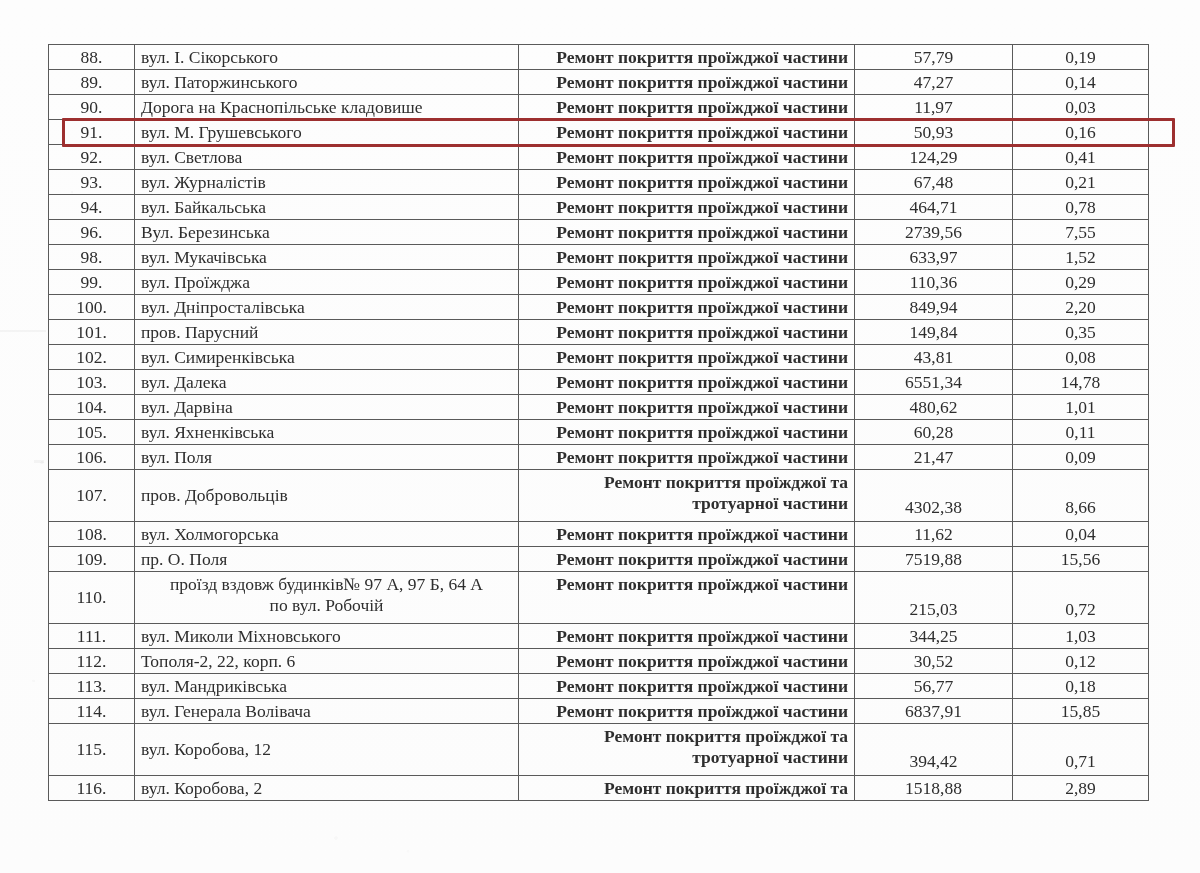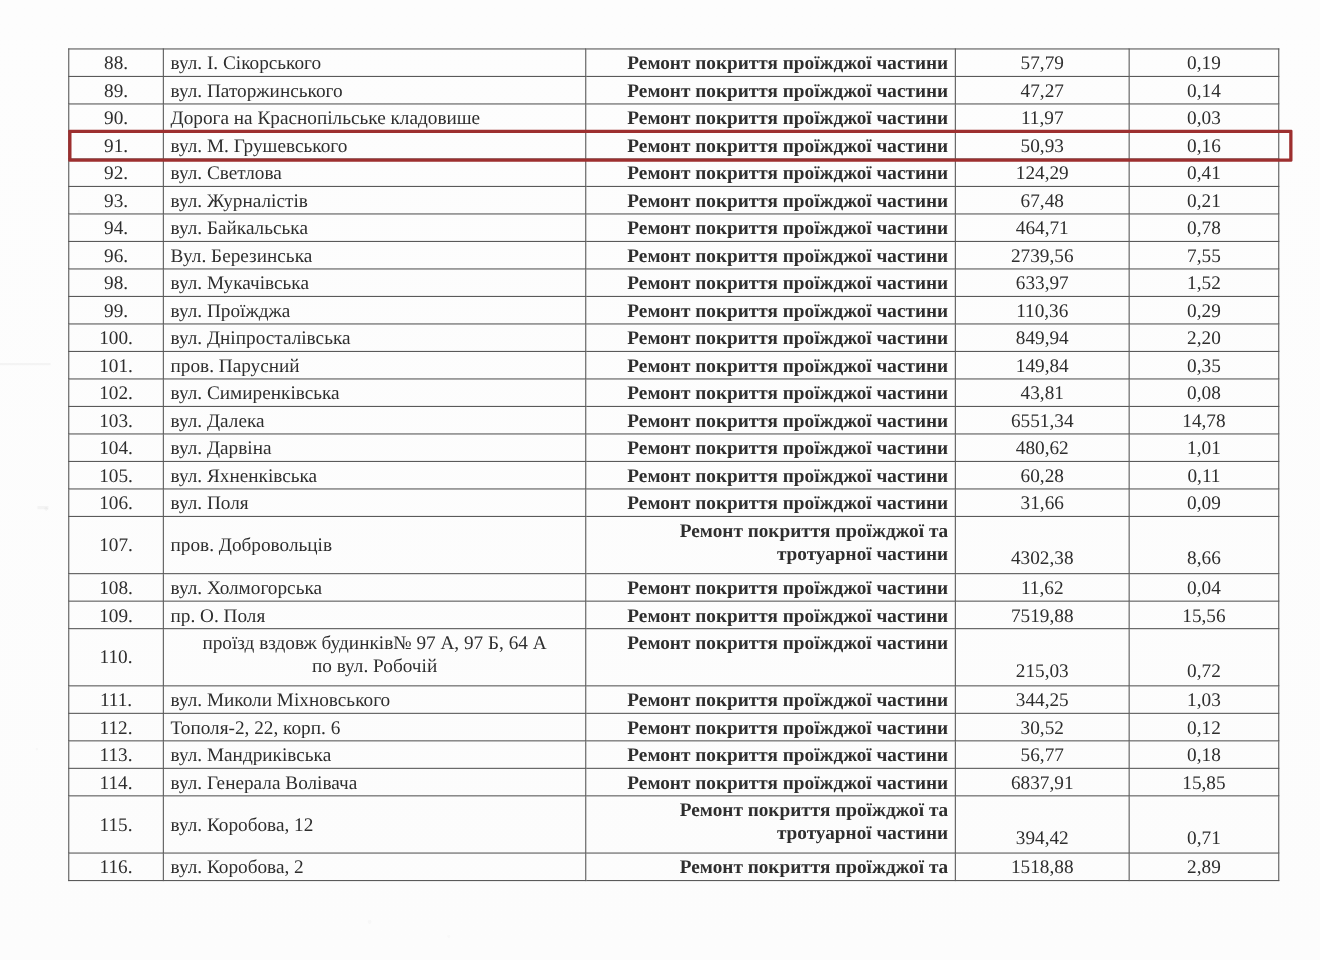--- a/index.html
+++ b/index.html
@@ -23,21 +23,21 @@
       radial-gradient(circle at 6% 22%, rgba(150,150,150,0.05) 0 1.2px, transparent 1.6px),
       radial-gradient(circle at 3.5% 53%, rgba(150,150,150,0.07) 0 1.4px, transparent 1.8px),
       radial-gradient(circle at 2.8% 78%, rgba(150,150,150,0.05) 0 1.1px, transparent 1.5px),
       radial-gradient(circle at 28% 96%, rgba(160,160,160,0.05) 0 1.5px, transparent 2px),
       radial-gradient(circle at 34% 97.5%, rgba(160,160,160,0.04) 0 1.2px, transparent 1.6px),
       linear-gradient(#fdfdfd, #fcfcfc);
   }
 
   #table-wrap {
     position: absolute;
-    left: 62px;
+    left: 48px;
     top: 44px;
     width: 1100px;
   }
 
   table.doc-table {
     border-collapse: collapse;
     width: 1100px;
     table-layout: fixed;
     color: #2e2e2e;
   }
@@ -225,21 +225,21 @@
           <td class="num">105.</td>
           <td class="name">вул. Яхненківська</td>
           <td class="desc">Ремонт покриття проїжджої частини</td>
           <td class="v1">60,28</td>
           <td class="v2">0,11</td>
         </tr>
         <tr class="r-single">
           <td class="num">106.</td>
           <td class="name">вул. Поля</td>
           <td class="desc">Ремонт покриття проїжджої частини</td>
-          <td class="v1">31,66</td>
+          <td class="v1">21,47</td>
           <td class="v2">0,09</td>
         </tr>
         <tr class="r-double desc-top">
           <td class="num">107.</td>
           <td class="name">пров. Добровольців</td>
           <td class="desc">
             <span class="two-line">Ремонт покриття проїжджої  та</span>
             <span class="two-line">тротуарної частини</span>
           </td>
           <td class="v1">4302,38</td>

